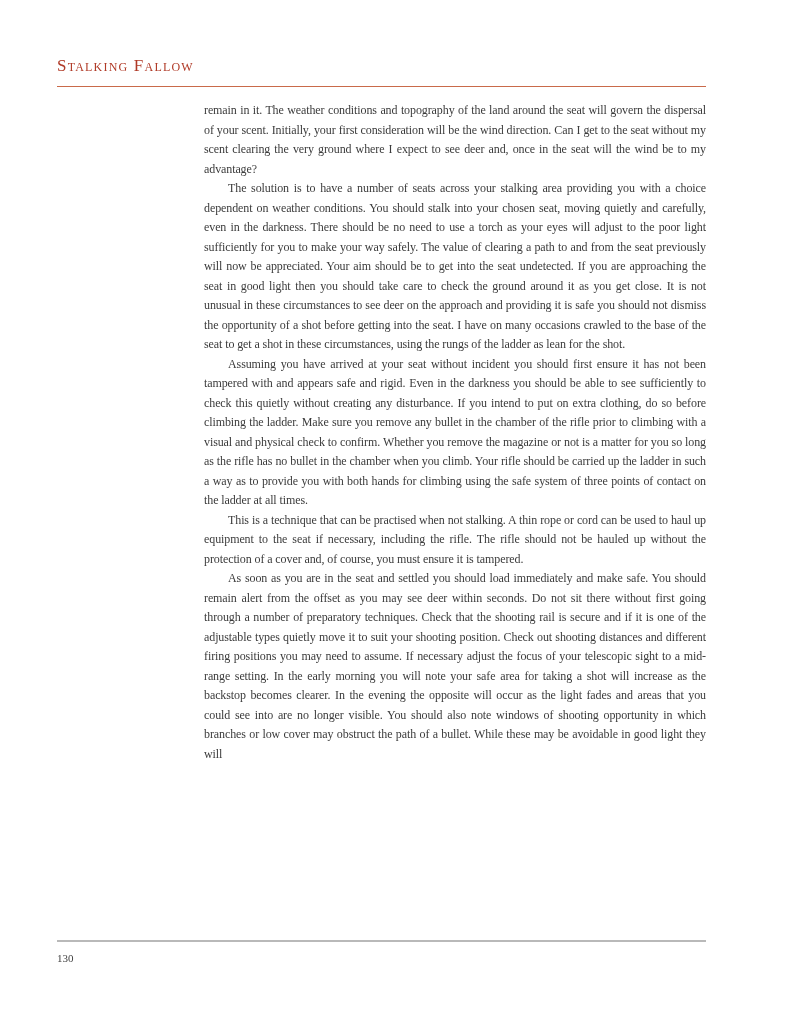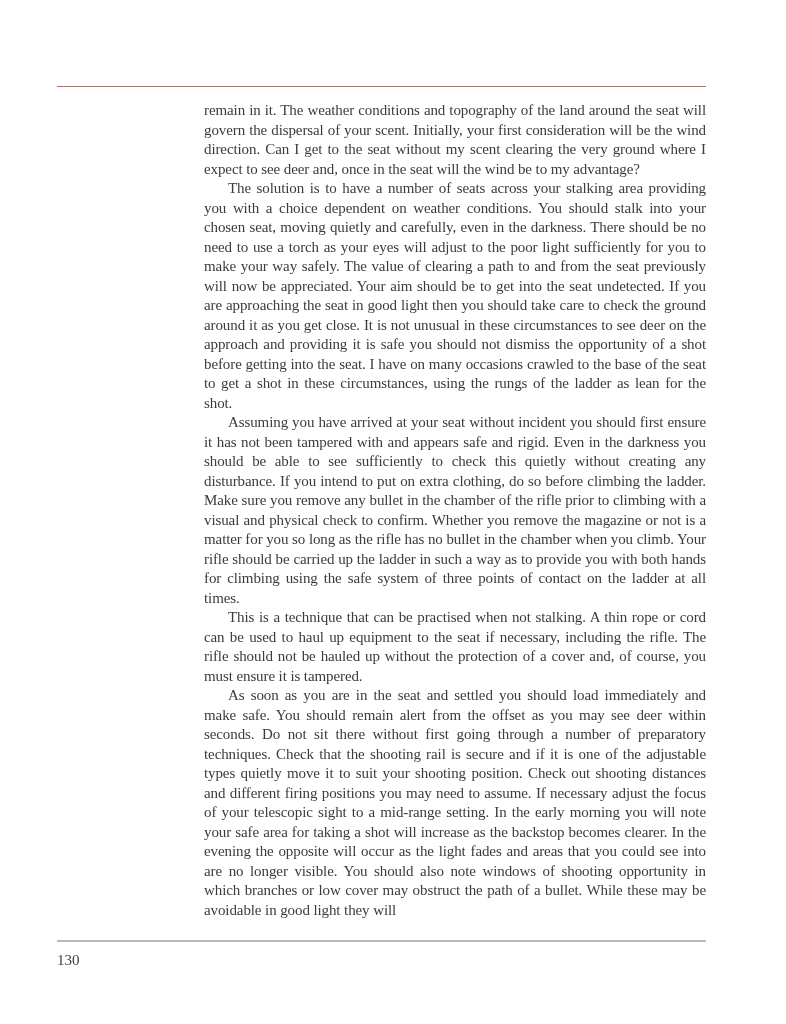--- a/index.html
+++ b/index.html
@@ -42,48 +42,51 @@
     width: 649px;
     height: 1px;
     background: var(--color-header_rule, #c96a4a);
   }
   .text-block {
     position: absolute;
     left: 204px;
     top: 101px;
     width: 502px;
     color: var(--color-body_text, #3b3b3b);
-    font-size: 15px;
+    font-size: 12px;
     line-height: 19.5px;
     letter-spacing: -0.1px;
     text-align: justify;
   }
   .text-block p { margin: 0; text-indent: 24px; }
   .text-block p.no-indent { text-indent: 0; }
   .footer-rule {
     position: absolute;
     left: 57px;
     top: 940px;
     width: 649px;
     height: 2px;
     background: var(--color-footer_rule, #b9b9b9);
   }
   .page-number {
     position: absolute;
     left: 57px;
     top: 952px;
-    font-size: 15px;
+    font-size: 11px;
     color: var(--color-page_number, #3f3f3f);
   }
 </style>
 </head>
 <body>
 
 <div class="page">
 
+  <header class="running-header">
+    <span class="running-title">Stalking Fallow</span>
+  </header>
 
   <div class="header-rule"></div>
 
   <main class="text-block">
     <p class="no-indent">remain in it. The weather conditions and topography of the land around the seat will govern the dispersal of your scent. Initially, your first consideration will be the wind direction. Can I get to the seat without my scent clearing the very ground where I expect to see deer and, once in the seat will the wind be to my advantage?</p>
     <p>The solution is to have a number of seats across your stalking area providing you with a choice dependent on weather conditions. You should stalk into your chosen seat, moving quietly and carefully, even in the darkness. There should be no need to use a torch as your eyes will adjust to the poor light sufficiently for you to make your way safely. The value of clearing a path to and from the seat previously will now be appreciated. Your aim should be to get into the seat undetected. If you are approaching the seat in good light then you should take care to check the ground around it as you get close. It is not unusual in these circumstances to see deer on the approach and providing it is safe you should not dismiss the opportunity of a shot before getting into the seat. I have on many occasions crawled to the base of the seat to get a shot in these circumstances, using the rungs of the ladder as lean for the shot.</p>
     <p>Assuming you have arrived at your seat without incident you should first ensure it has not been tampered with and appears safe and rigid. Even in the darkness you should be able to see sufficiently to check this quietly without creating any disturbance. If you intend to put on extra clothing, do so before climbing the ladder. Make sure you remove any bullet in the chamber of the rifle prior to climbing with a visual and physical check to confirm. Whether you remove the magazine or not is a matter for you so long as the rifle has no bullet in the chamber when you climb. Your rifle should be carried up the ladder in such a way as to provide you with both hands for climbing using the safe system of three points of contact on the ladder at all times.</p>
     <p>This is a technique that can be practised when not stalking. A thin rope or cord can be used to haul up equipment to the seat if necessary, including the rifle. The rifle should not be hauled up without the protection of a cover and, of course, you must ensure it is tampered.</p>
     <p>As soon as you are in the seat and settled you should load immediately and make safe. You should remain alert from the offset as you may see deer within seconds. Do not sit there without first going through a number of preparatory techniques. Check that the shooting rail is secure and if it is one of the adjustable types quietly move it to suit your shooting position. Check out shooting distances and different firing positions you may need to assume. If necessary adjust the focus of your telescopic sight to a mid-range setting. In the early morning you will note your safe area for taking a shot will increase as the backstop becomes clearer. In the evening the opposite will occur as the light fades and areas that you could see into are no longer visible. You should also note windows of shooting opportunity in which branches or low cover may obstruct the path of a bullet. While these may be avoidable in good light they will</p>
   </main>

